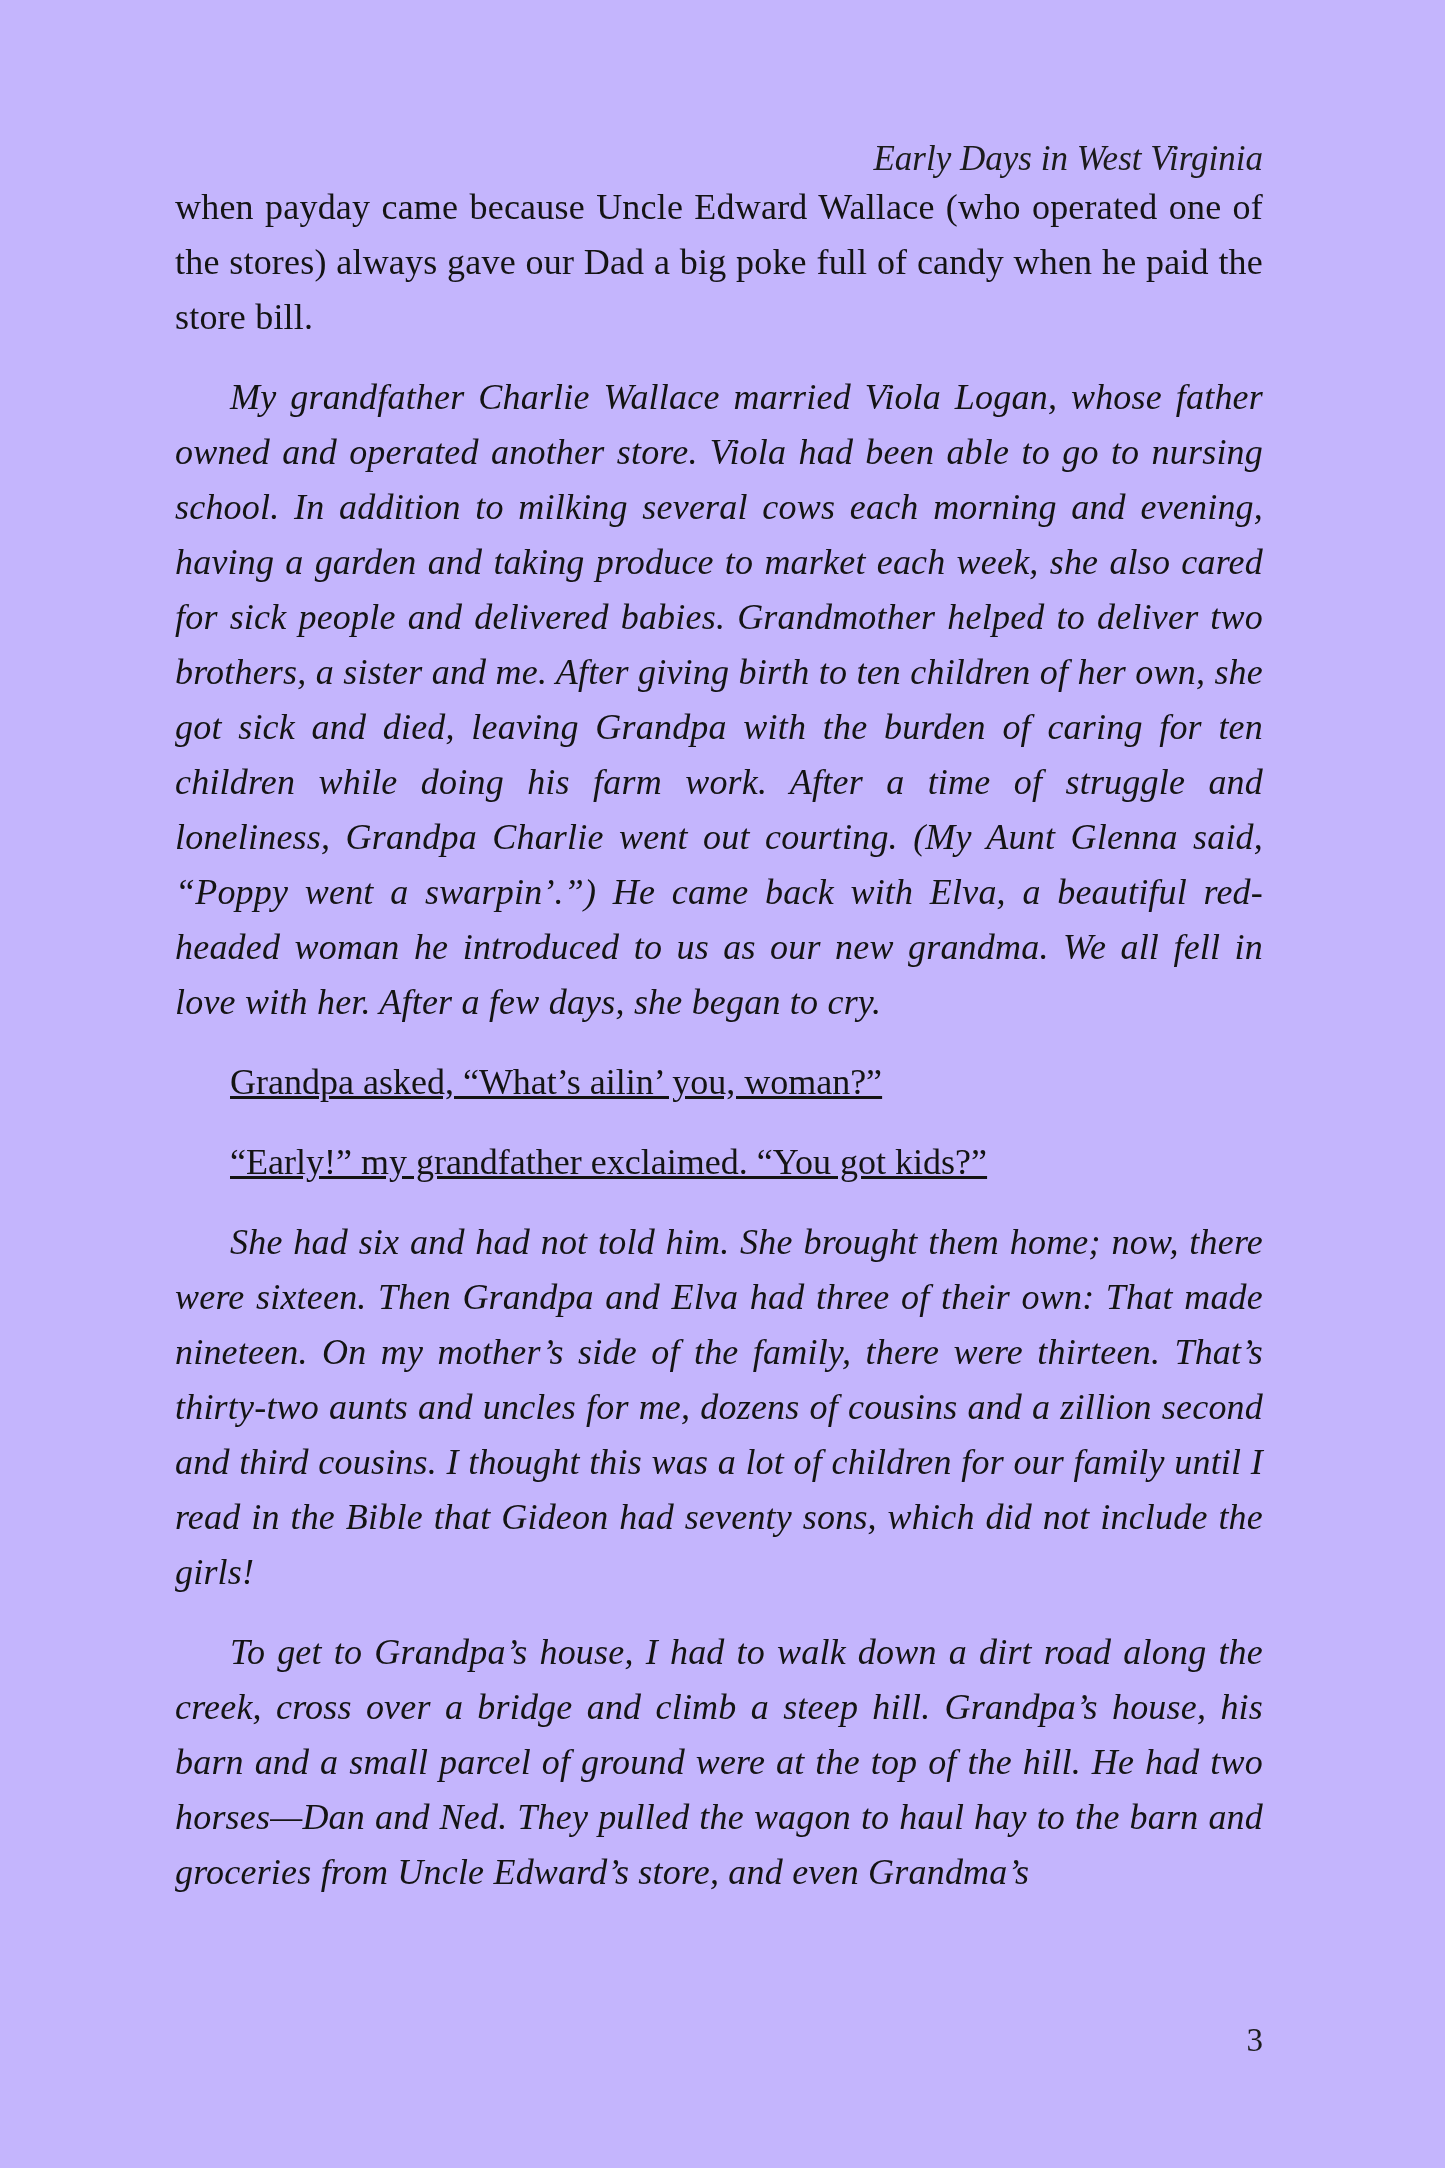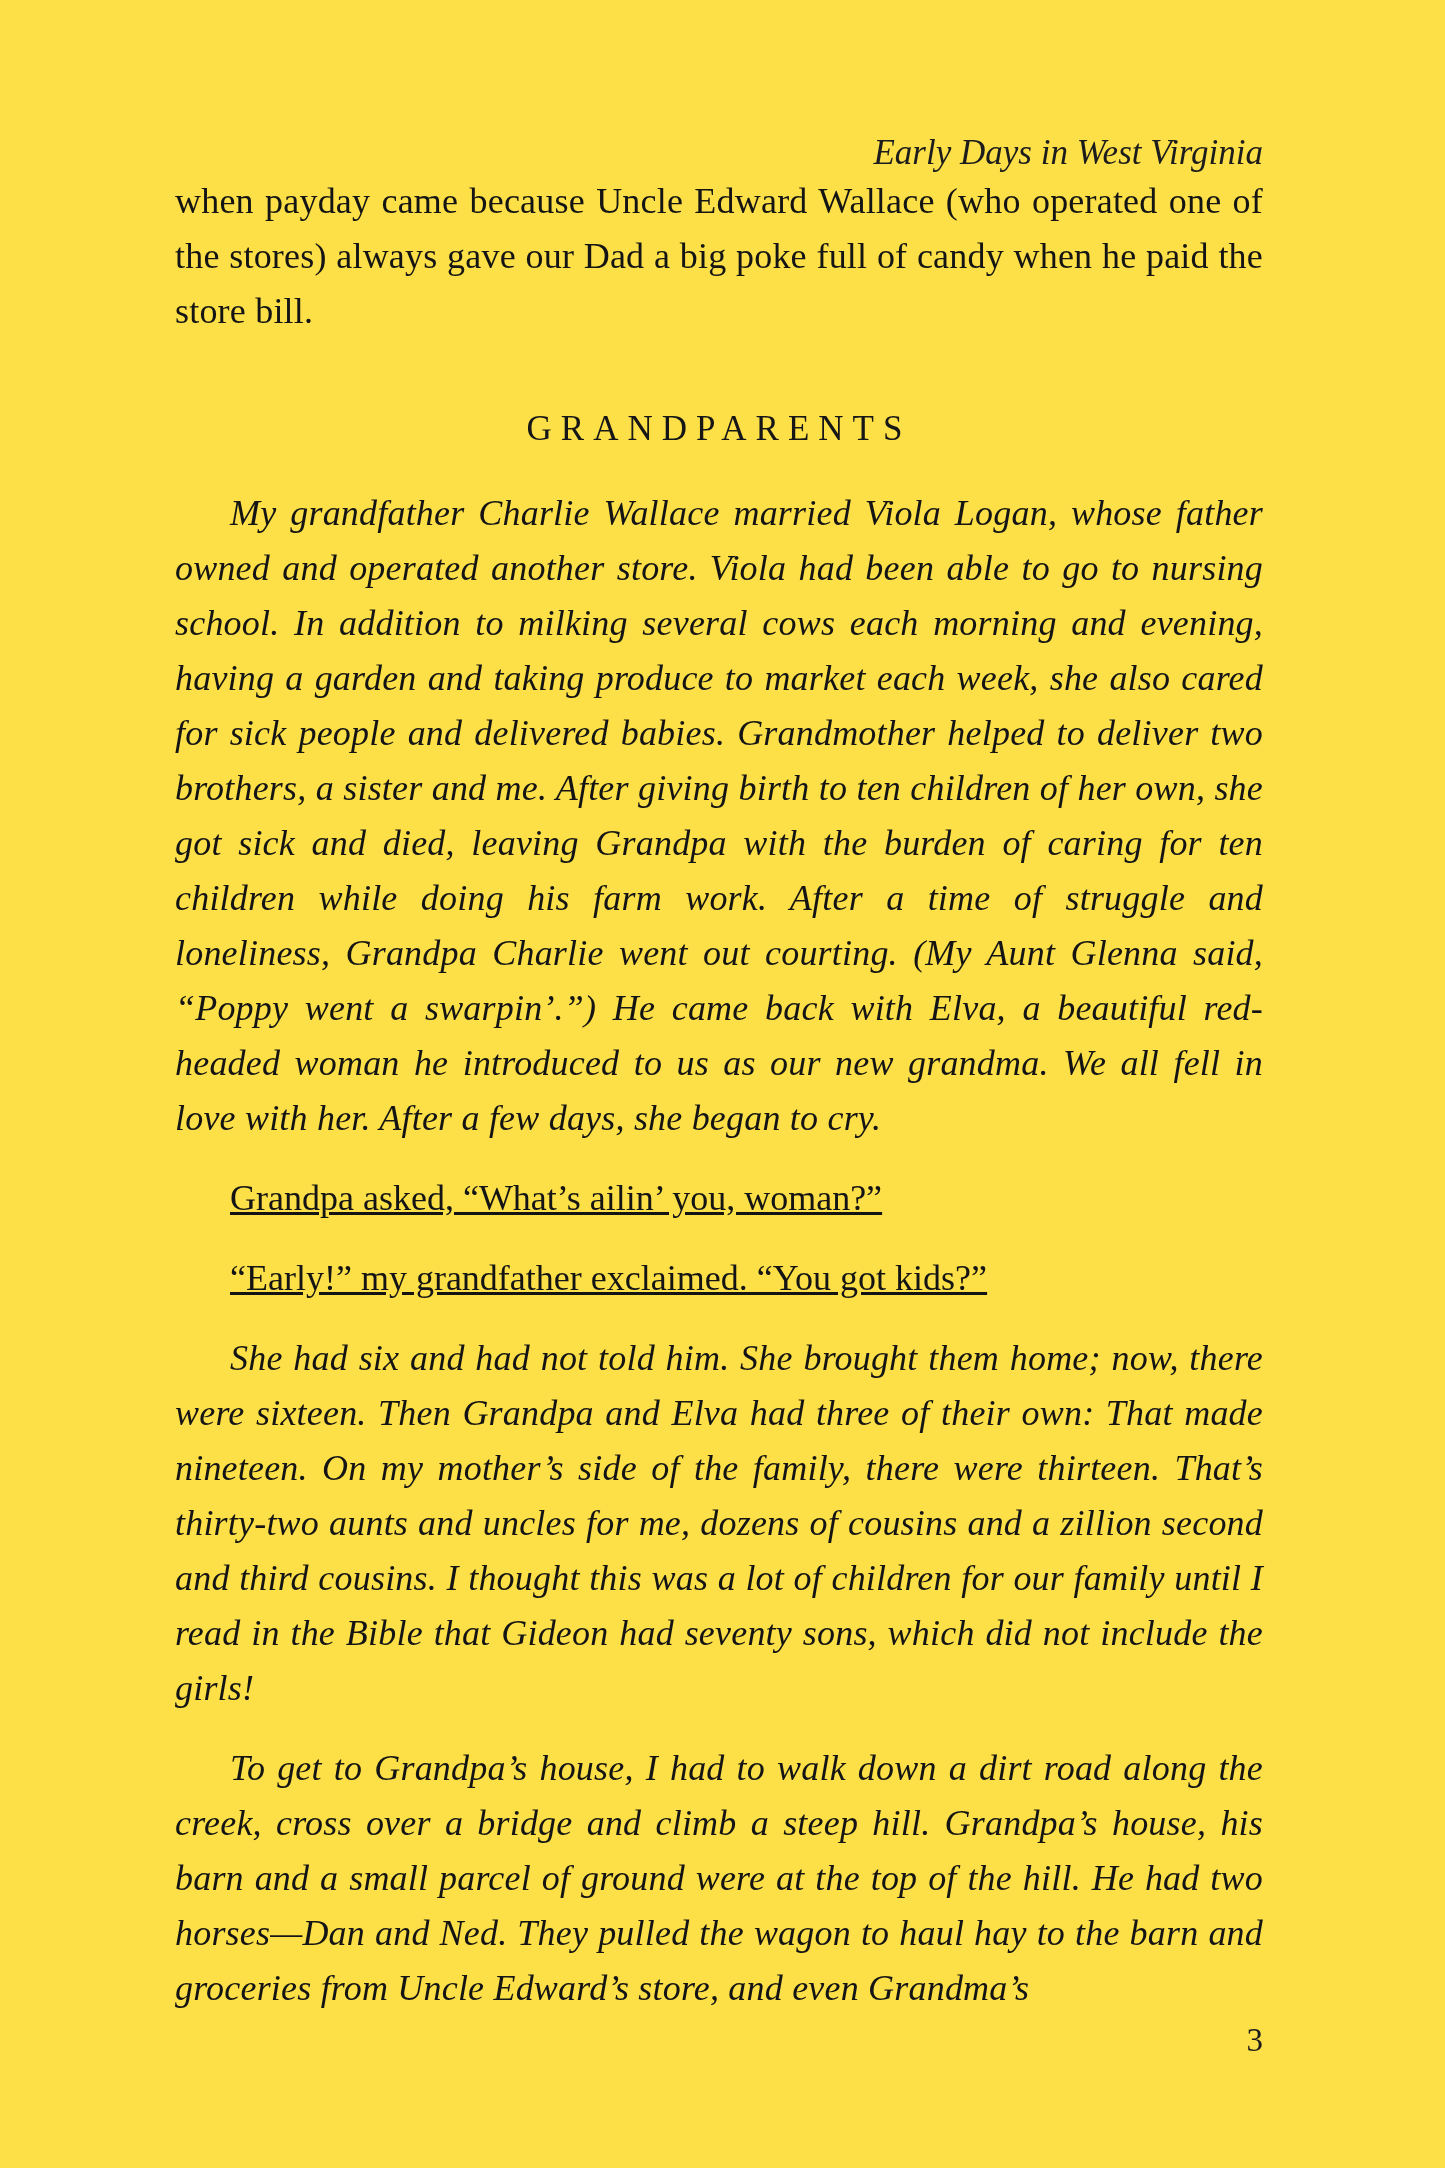--- a/index.html
+++ b/index.html
@@ -4,26 +4,26 @@
 <style>
   html, body {
     margin: 0;
     padding: 0;
     background: #ffffff;
   }
   .page {
     position: relative;
     width: 1445px;
     height: 2168px;
-    background: #fde047;
+    background: #c4b5fd;
     color: #141414;
     font-family: "Liberation Serif", "DejaVu Serif", serif;
     overflow: hidden;
     box-sizing: border-box;
-    padding: 4px 182px 0 175px;
+    padding: 10px 182px 0 175px;
   }
   .running-header {
     padding-top: 128px;
     text-align: right;
     font-style: italic;
     font-size: 35px;
     line-height: 1.2;
     color: #1c1c1c;
   }
   .body-text {
@@ -68,21 +68,20 @@
 <body>
 
 <div class="page">
 
   <div class="running-header">Early Days in West Virginia</div>
 
   <div class="body-text">
 
     <p class="para first">when payday came because Uncle Edward Wallace (who operated one of the stores) always gave our Dad a big poke full of candy when he paid the store bill.</p>
 
-    <h2 class="section-heading">GRANDPARENTS</h2>
 
     <p class="para indented">My grandfather Charlie Wallace married Viola Logan, whose father owned and operated another store. Viola had been able to go to nursing school. In addition to milking several cows each morning and evening, having a garden and taking produce to market each week, she also cared for sick people and delivered babies. Grandmother helped to deliver two brothers, a sister and me. After giving birth to ten children of her own, she got sick and died, leaving Grandpa with the burden of caring for ten children while doing his farm work. After a time of struggle and loneliness, Grandpa Charlie went out courting. (My Aunt Glenna said, “Poppy went a swarpin’.”) He came back with Elva, a beautiful red-headed woman he introduced to us as our new grandma. We all fell in love with her. After a few days, she began to cry.</p>
 
     <p class="dialogue">Grandpa asked, “What’s ailin’ you, woman?”</p>
 
 
     <p class="dialogue">“Early!” my grandfather exclaimed. “You got kids?”</p>
 
     <p class="para indented">She had six and had not told him. She brought them home; now, there were sixteen. Then Grandpa and Elva had three of their own: That made nineteen. On my mother’s side of the family, there were thirteen. That’s thirty-two aunts and uncles for me, dozens of cousins and a zillion second and third cousins. I thought this was a lot of children for our family until I read in the Bible that Gideon had seventy sons, which did not include the girls!</p>
 

